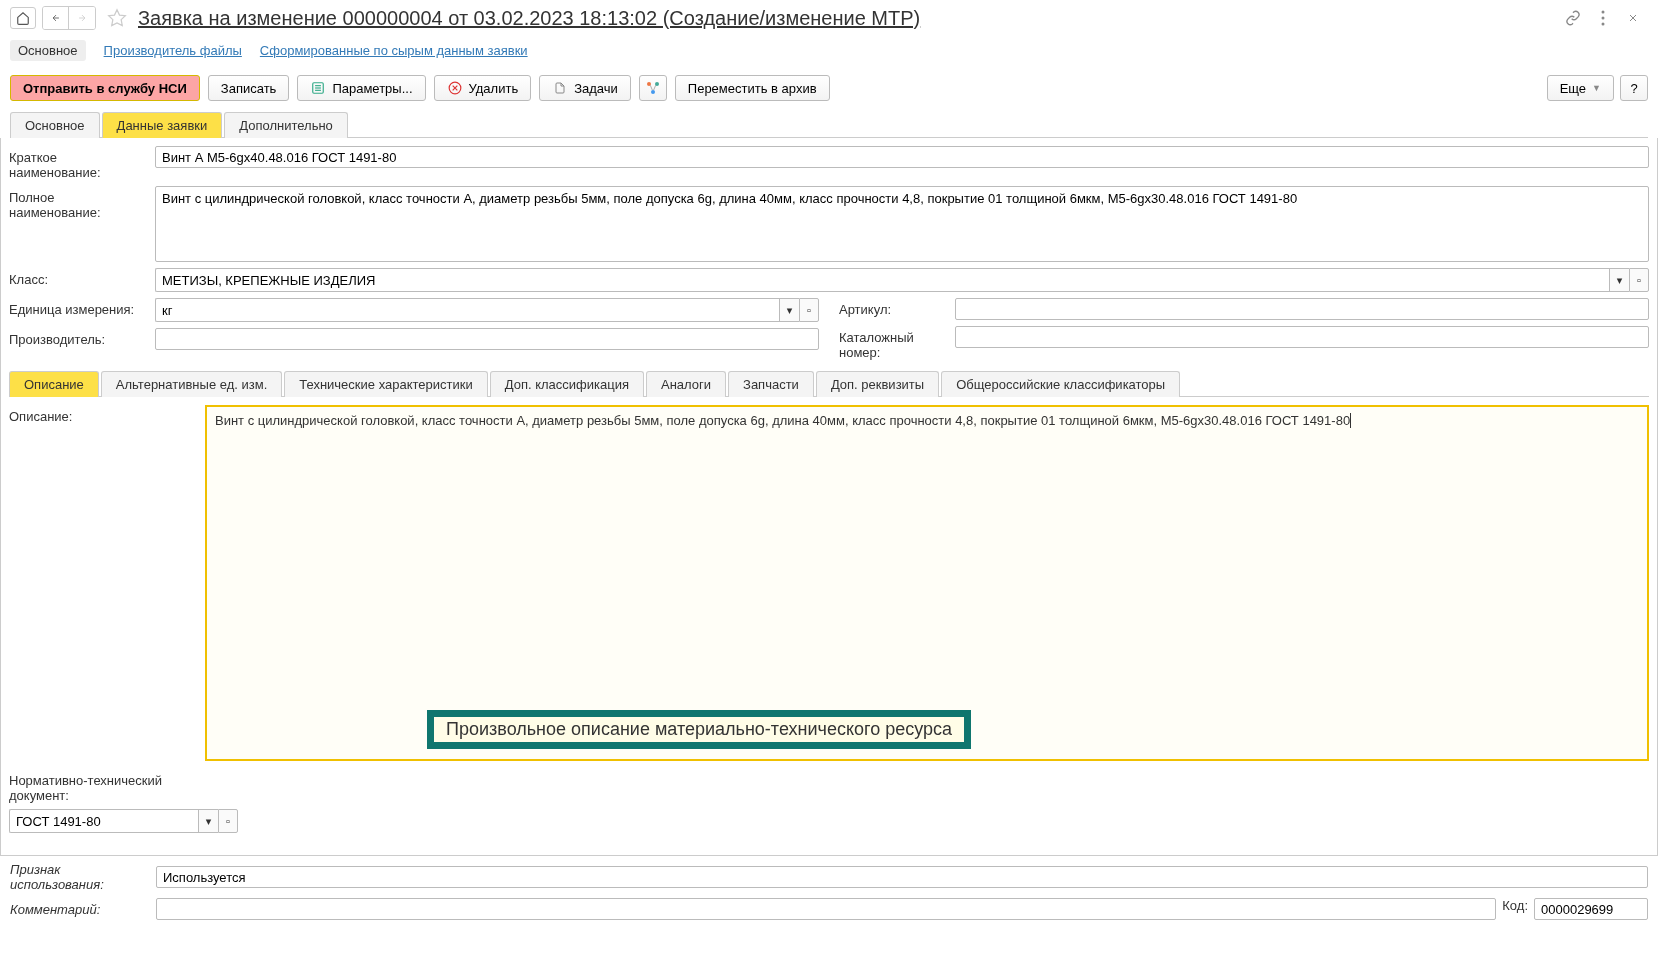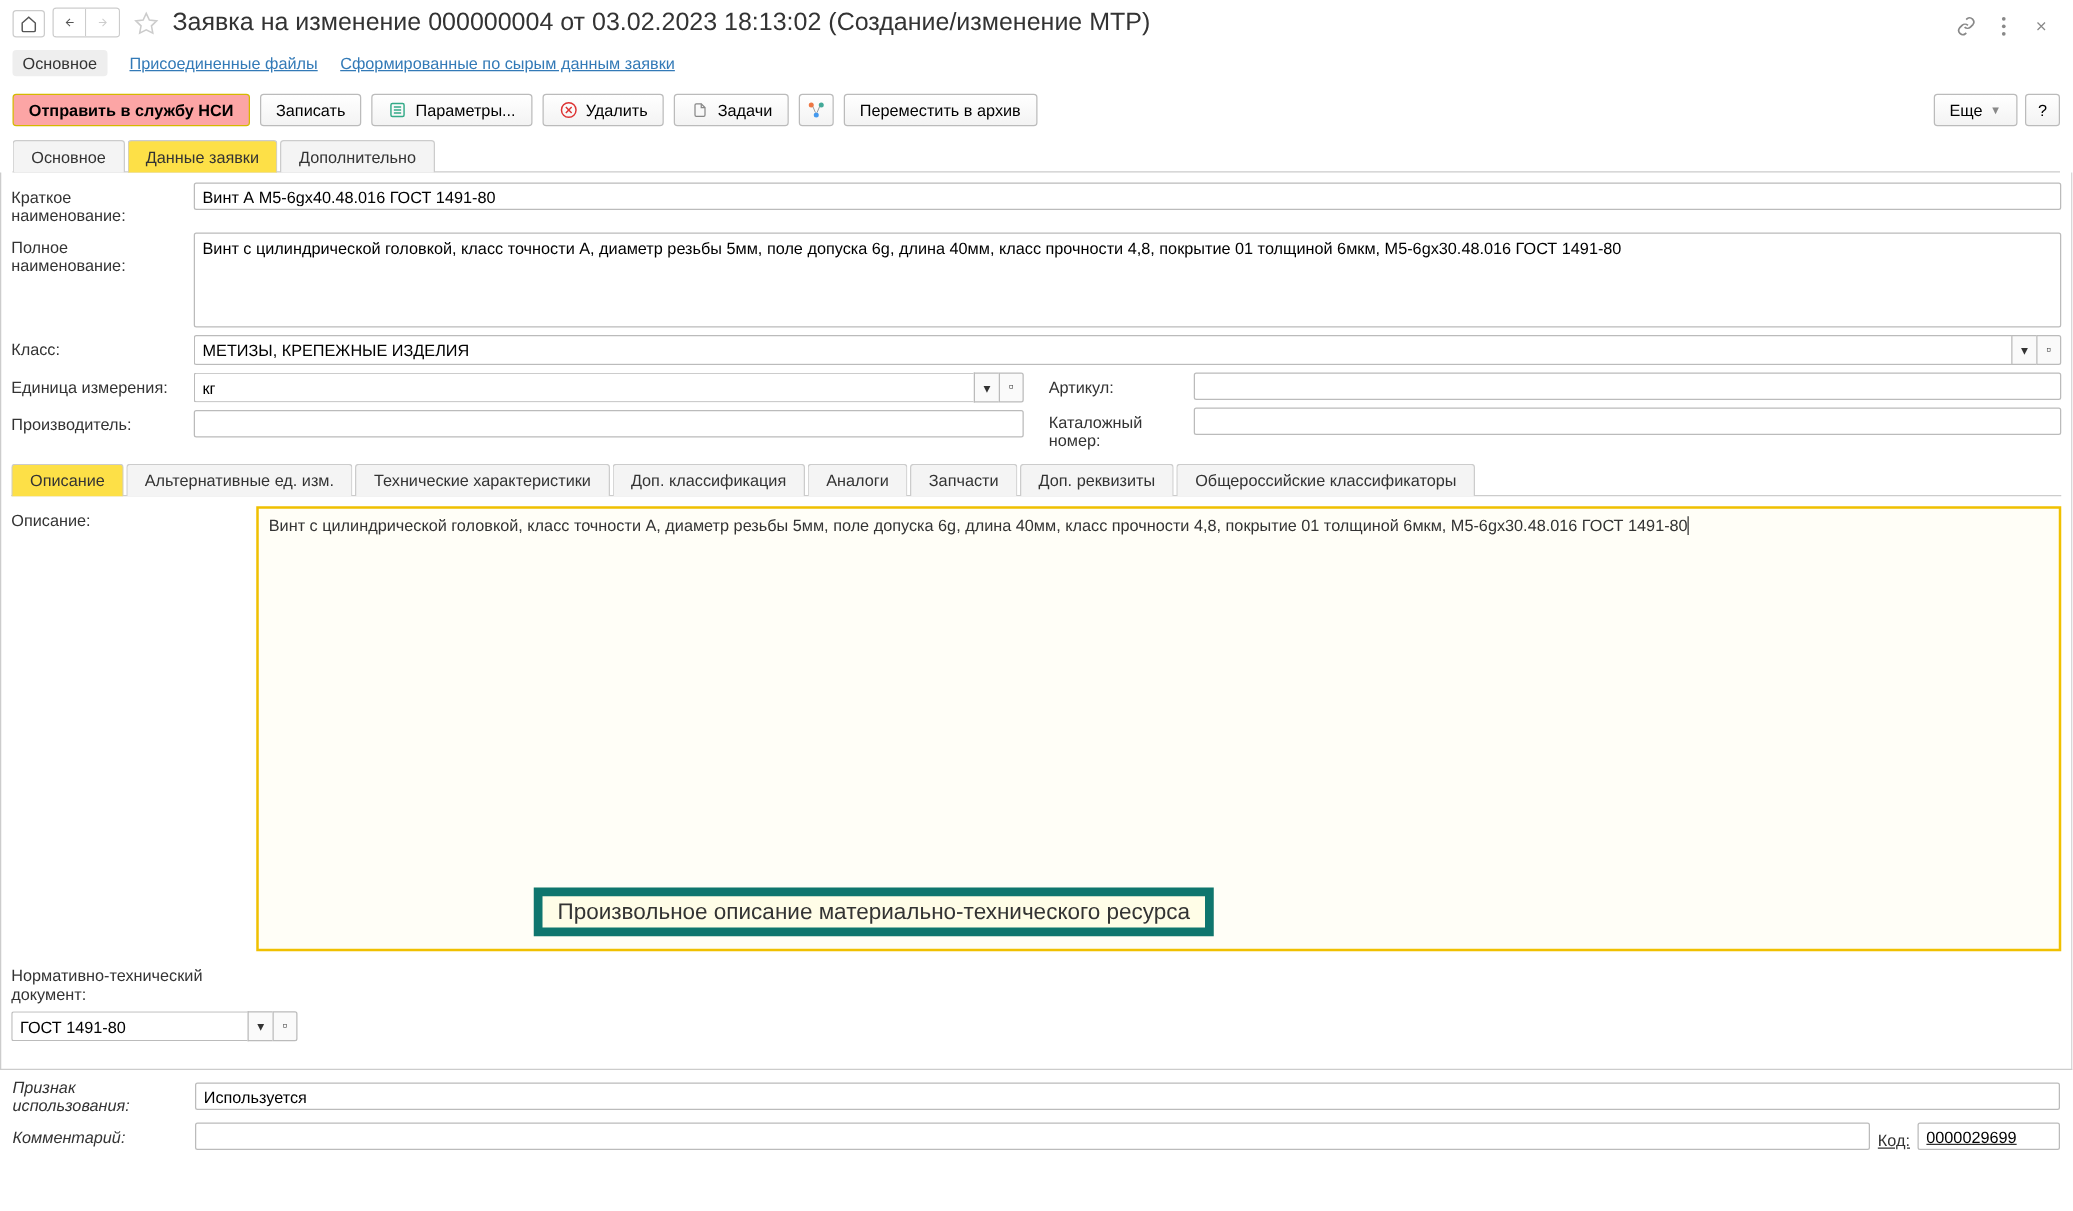--- a/index.html
+++ b/index.html
@@ -1,19 +1,19 @@
 <!DOCTYPE html>
 <html><head>
 <meta charset="utf-8">
 <style>
   * { box-sizing: border-box; }
   html, body { margin: 0; padding: 0; font-family: Arial, sans-serif; font-size: 13px; color: #333; background: #fff; }
   body { width: 1658px; height: 969px; overflow: hidden; }
 
-  .topbar { display: flex; align-items: flex-end; padding: 6px 10px; gap: 6px; }
+  .topbar { display: flex; align-items: center; padding: 6px 10px; gap: 6px; text-decoration: underline; }
   .nav-btn { width: 26px; height: 22px; border: 1px solid #ccc; border-radius: 3px; background: #fff; display: flex; align-items: center; justify-content: center; cursor: pointer; }
   .nav-group { display: flex; border: 1px solid #ccc; border-radius: 3px; overflow: hidden; }
   .nav-group .nav-btn { border: none; border-right: 1px solid #ccc; border-radius: 0; }
   .nav-group .nav-btn:last-child { border-right: none; }
   .star-icon { width: 22px; height: 22px; display: flex; align-items: center; justify-content: center; color: #ccc; margin: 0 4px; }
   .title { font-size: 20px; font-weight: normal; flex: 1; }
   .topbar-right { display: flex; gap: 12px; align-items: center; margin-right: 6px; }
   .topbar-icon { width: 18px; height: 18px; display: flex; align-items: center; justify-content: center; color: #888; cursor: pointer; }
 
   .section-links { display: flex; gap: 18px; padding: 4px 10px 10px 10px; align-items: center; }
@@ -54,21 +54,21 @@
   .desc-panel { padding: 8px 0; }
   .desc-row { display: flex; gap: 6px; }
   .desc-label { width: 190px; padding-top: 4px; flex-shrink: 0; }
   .desc-box { flex: 1; border: 2px solid #f0c000; background: #fffef7; height: 356px; padding: 6px 8px; position: relative; font-size: 13px; }
   .tooltip { position: absolute; bottom: 10px; left: 220px; background: #fffde7; border: 7px solid #0f766e; padding: 2px 12px; font-size: 18px; }
 
   .footer { padding: 6px 10px; display: flex; flex-direction: column; gap: 6px; }
   .footer-row { display: flex; align-items: center; gap: 6px; }
   .footer-label { width: 140px; flex-shrink: 0; font-style: italic; }
   .footer-row .form-input { flex: 1; }
-  .code-group { margin-left: auto; display: flex; align-items: flex-end; gap: 6px; text-decoration: underline; }
+  .code-group { margin-left: auto; display: flex; align-items: flex-start; gap: 6px; }
   .code-group .form-input { width: 114px; flex: none; }
 
   svg { display: block; }
 </style>
 </head>
 <body>
 
 <div class="topbar">
   <div class="nav-btn">
     <svg width="14" height="14" viewBox="0 0 24 24" fill="none" stroke="#555" stroke-width="2">
@@ -109,21 +109,21 @@
     <div class="topbar-icon">
       <svg width="12" height="12" viewBox="0 0 24 24" stroke="#888" stroke-width="2">
           <path d="M18 6L6 18M6 6l12 12"></path>
         </svg>
     </div>
   </div>
 </div>
 
 <div class="section-links">
   <span class="section-link active">Основное</span>
-  <span class="section-link">Присоединенные файлы</span>
+  <span class="section-link">Производитель файлы</span>
   <span class="section-link">Сформированные по сырым данным заявки</span>
 </div>
 
 <div class="toolbar">
   <button class="btn primary">
       <span>Отправить в службу НСИ</span>
     </button>
   <button class="btn">
       <span>Записать</span>
     </button>

